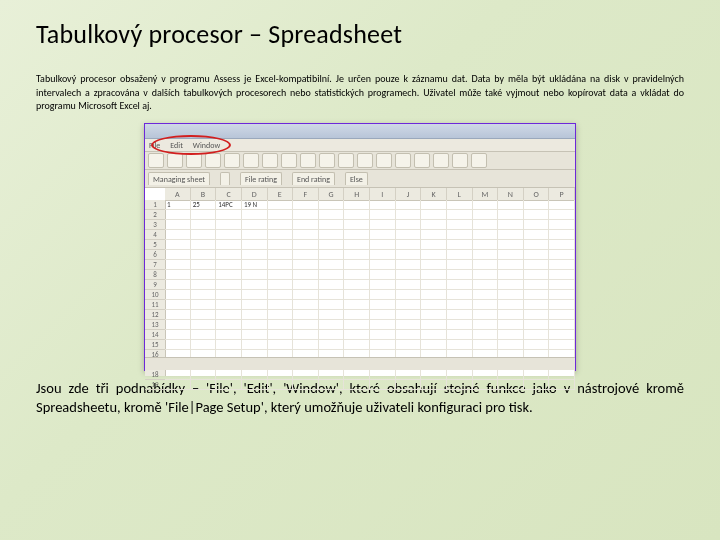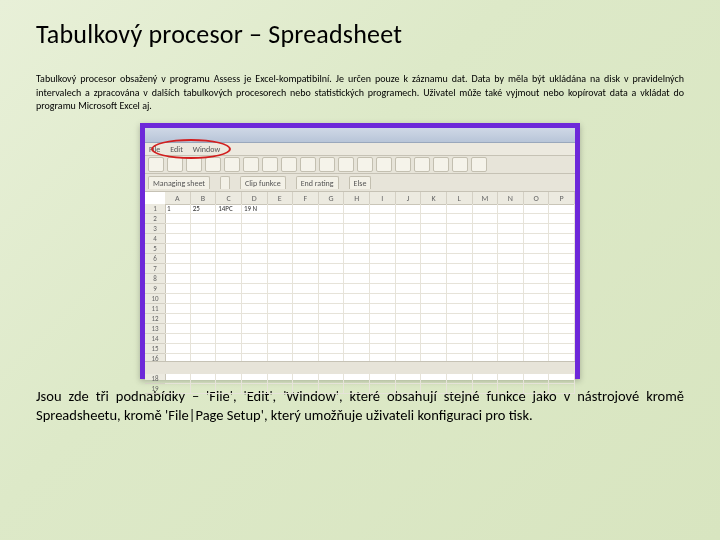--- a/index.html
+++ b/index.html
@@ -1,20 +1,20 @@
 <!DOCTYPE html>
 <html><head>
 <meta charset="utf-8">
 <style>
 html,body{margin:0;padding:0;width:720px;height:540px;font-family:Calibri,Arial,sans-serif;background:linear-gradient(135deg,#e8f0d8 0%,#dde9c8 40%,#d8e5c0 100%);color:#000;}
 .slide{box-sizing:border-box;padding:18px 36px 12px 36px;}
 h1{font-size:26px;font-weight:400;margin:0 0 22px 0;letter-spacing:.2px;}
 .body-text{font-size:10px;line-height:1.35;text-align:justify;margin:0 0 10px 0;}
 .screenshot-wrap{display:flex;justify-content:center;margin:6px 0 8px 0;}
-.ss{width:430px;height:246px;background:#be185d;border:5px solid #6d28d9;box-shadow:0 2px 6px rgba(0,0,0,.25);position:relative;font-size:8px;color:#555;}
+.ss{width:430px;height:246px;background:#be185d;border:1px solid #6d28d9;box-shadow:0 2px 6px rgba(0,0,0,.25);position:relative;font-size:8px;color:#555;}
 .ss-titlebar{height:14px;background:linear-gradient(#cfd8e6,#b8c5d8);border-bottom:1px solid #9aa8bc;}
 .ss-menubar{height:12px;background:#ece9df;border-bottom:1px solid #c6c2b5;padding:0 4px;display:flex;align-items:center;gap:10px;}
 .red-oval{position:absolute;left:6px;top:11px;width:76px;height:16px;border:2px solid #d21e1e;border-radius:50%;pointer-events:none;}
 .ss-toolbar{height:17px;background:#e7e4d9;border-bottom:1px solid #c6c2b5;display:flex;align-items:center;gap:3px;padding:0 3px;}
 .tbtn{width:14px;height:13px;background:#f5f3ea;border:1px solid #c3bfb0;border-radius:2px;}
 .tab{padding:0 4px;height:12px;display:flex;align-items:center;border:1px solid #c3bfb0;border-bottom:none;background:#f3f1e7;border-radius:2px 2px 0 0;}
 .ss-grid{position:relative;height:188px;background:#fff;}
 .colhead{position:absolute;top:0;left:20px;right:0;height:12px;display:flex;background:#eceae0;border-bottom:1px solid #c9c5b8;}
 .colhead div{flex:1;border-right:1px solid #d4d0c4;text-align:center;line-height:12px;color:#666;}
 .rowhead{position:absolute;top:12px;left:0;width:20px;bottom:0;background:#eceae0;border-right:1px solid #c9c5b8;}
@@ -57,21 +57,21 @@
           <div class="tbtn"></div>
           <div class="tbtn"></div>
           <div class="tbtn"></div>
           <div class="tbtn"></div>
           <div class="tbtn"></div>
           <div class="tbtn"></div>
         </div>
       <div class="ss-toolbar" style="gap:10px;">
         <span class="tab">Managing sheet</span>
         <span class="tab"></span>
-        <span class="tab">Clip funkce</span>
+        <span class="tab">File rating</span>
         <span class="tab">End rating</span>
         <span class="tab">Else</span>
       </div>
       <div class="ss-grid">
         <div class="colhead" id="colhead">
             <div>A</div>
             <div>B</div>
             <div>C</div>
             <div>D</div>
             <div>E</div>

